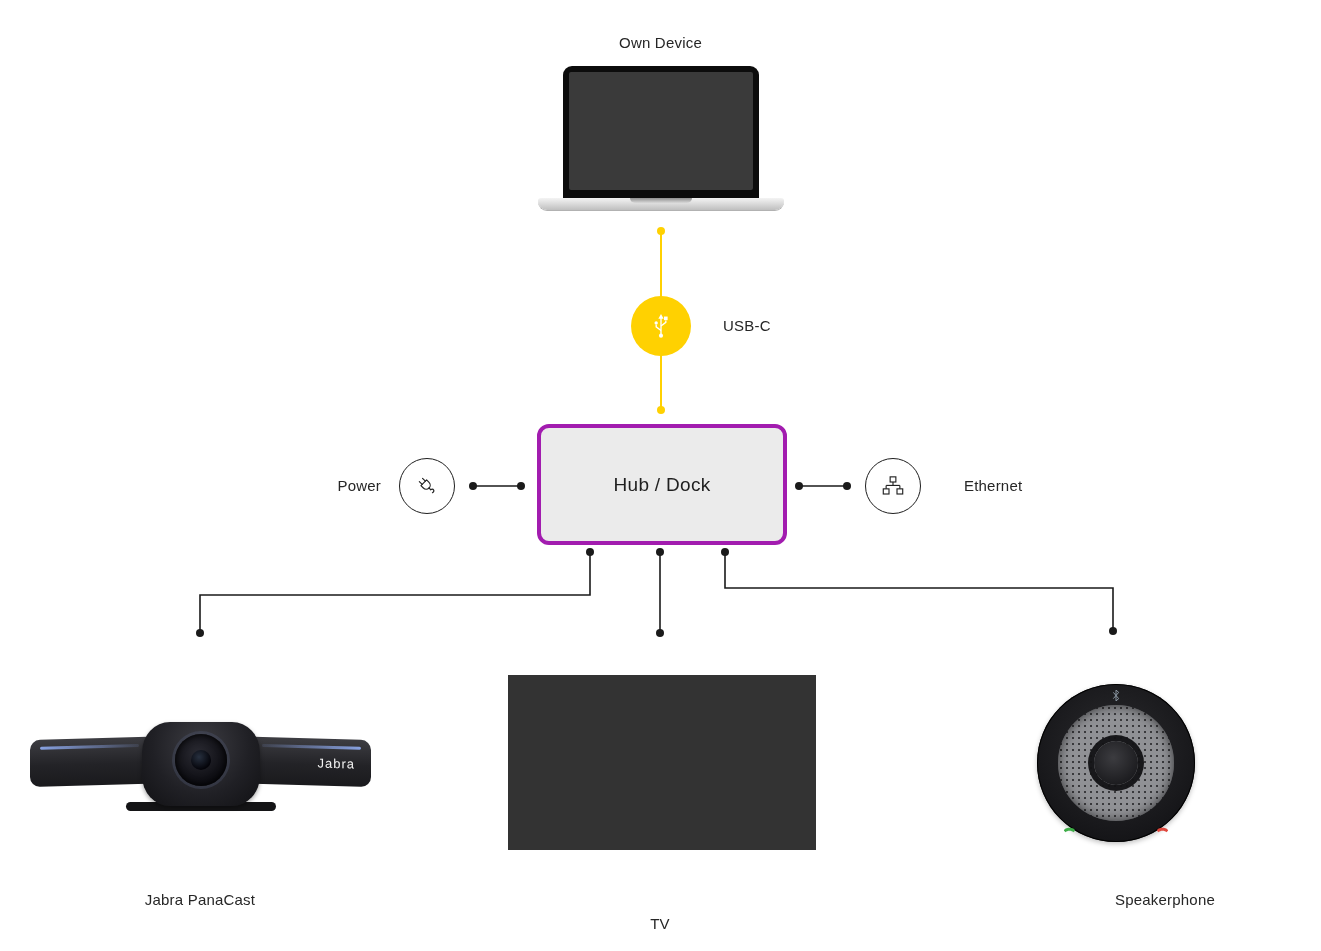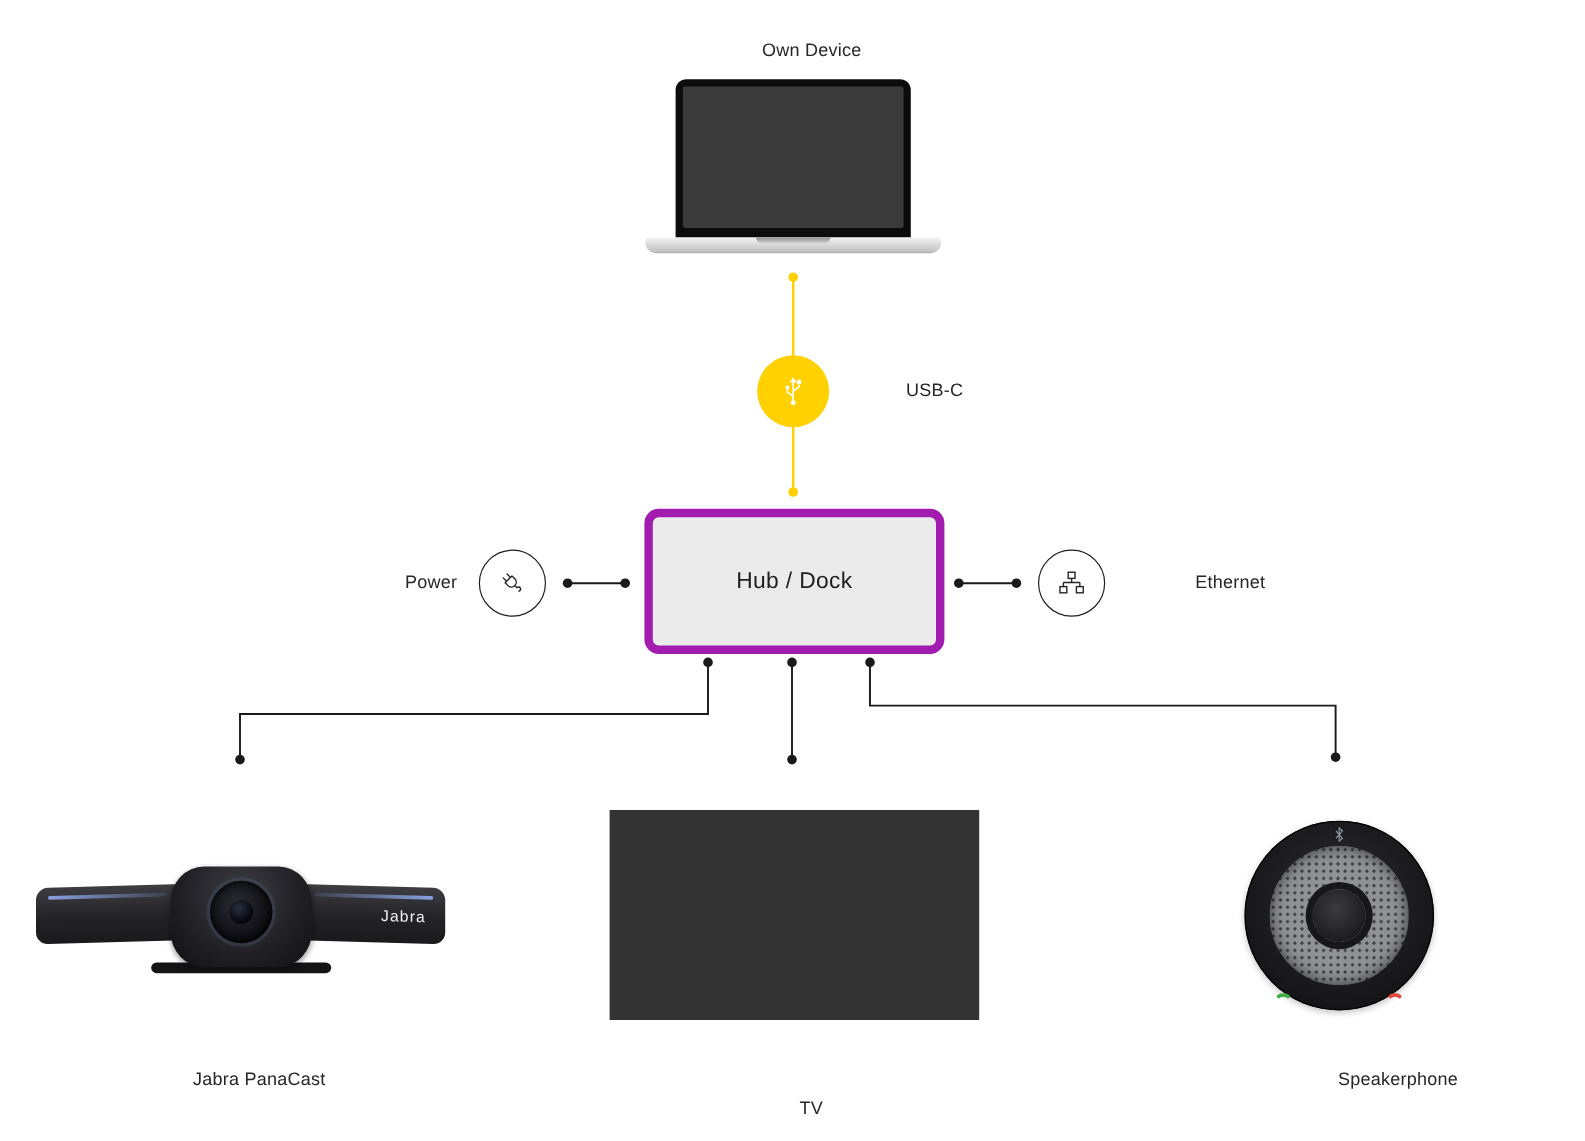--- a/index.html
+++ b/index.html
@@ -1,35 +1,35 @@
 <!DOCTYPE html>
 <html><head>
 <meta charset="utf-8">
 <style>
   * { margin:0; padding:0; box-sizing:border-box; }
   body { background:#ffffff; font-family:"Liberation Sans", sans-serif; }
   .canvas { position:relative; width:1321px; height:951px; background:#fff; overflow:hidden; }
 
-  .label { position:absolute; color:#262626; font-size:15px; letter-spacing:.2px;padding-left:32px; }
+  .label { position:absolute; color:#262626; font-size:15px; letter-spacing:.2px; }
 
   
   .wires { position:absolute; left:0; top:0; }
 
   
   .laptop { position:absolute; left:538px; top:66px; width:246px; height:146px; }
   .laptop-screen { position:absolute; left:25px; top:0; width:196px; height:132px; background:#0c0c0c; border-radius:9px 9px 0 0; padding:6px 6px 8px 6px; }
   .laptop-display { width:100%; height:100%; background:#3a3a3a; border-radius:2px; }
   .laptop-base { position:absolute; left:0; top:132px; width:246px; height:12px; background:linear-gradient(#f4f4f4,#bfbfbf); border-radius:3px 3px 9px 9px; box-shadow:0 1px 0 rgba(0,0,0,.3); }
   .laptop-notch { position:absolute; left:50%; transform:translateX(-50%); top:132px; width:62px; height:5px; background:linear-gradient(#8f8f8f,#d9d9d9); border-radius:0 0 6px 6px; }
 
   
   .usb-node { position:absolute; left:631px; top:296px; width:60px; height:60px; border-radius:50%; display:flex; align-items:center; justify-content:center; }
 
   
-  .hub { position:absolute; left:537px; top:424px; width:250px; height:121px; border:7px solid #a21caf; border-radius:12px; display:flex; align-items:center; justify-content:center; }
+  .hub { position:absolute; left:537px; top:424px; width:250px; height:121px; border:4px solid #a21caf; border-radius:12px; display:flex; align-items:center; justify-content:center; }
   .hub-label { font-size:19px; color:#1f1f1f; letter-spacing:.3px; }
 
   
   .icon-circle { position:absolute; width:56px; height:56px; border:1.6px solid #1f1f1f; border-radius:50%; background:#fff; display:flex; align-items:center; justify-content:center; }
   .power-circle { left:399px; top:458px; }
   .ethernet-circle { left:865px; top:458px; }
 
   
   .panacast { position:absolute; left:28px; top:702px; width:345px; height:115px; }
   .pc-wing { position:absolute; top:36px; width:146px; height:47px; background:linear-gradient(180deg,#3d3d42,#232327 55%,#1a1a1d); }

